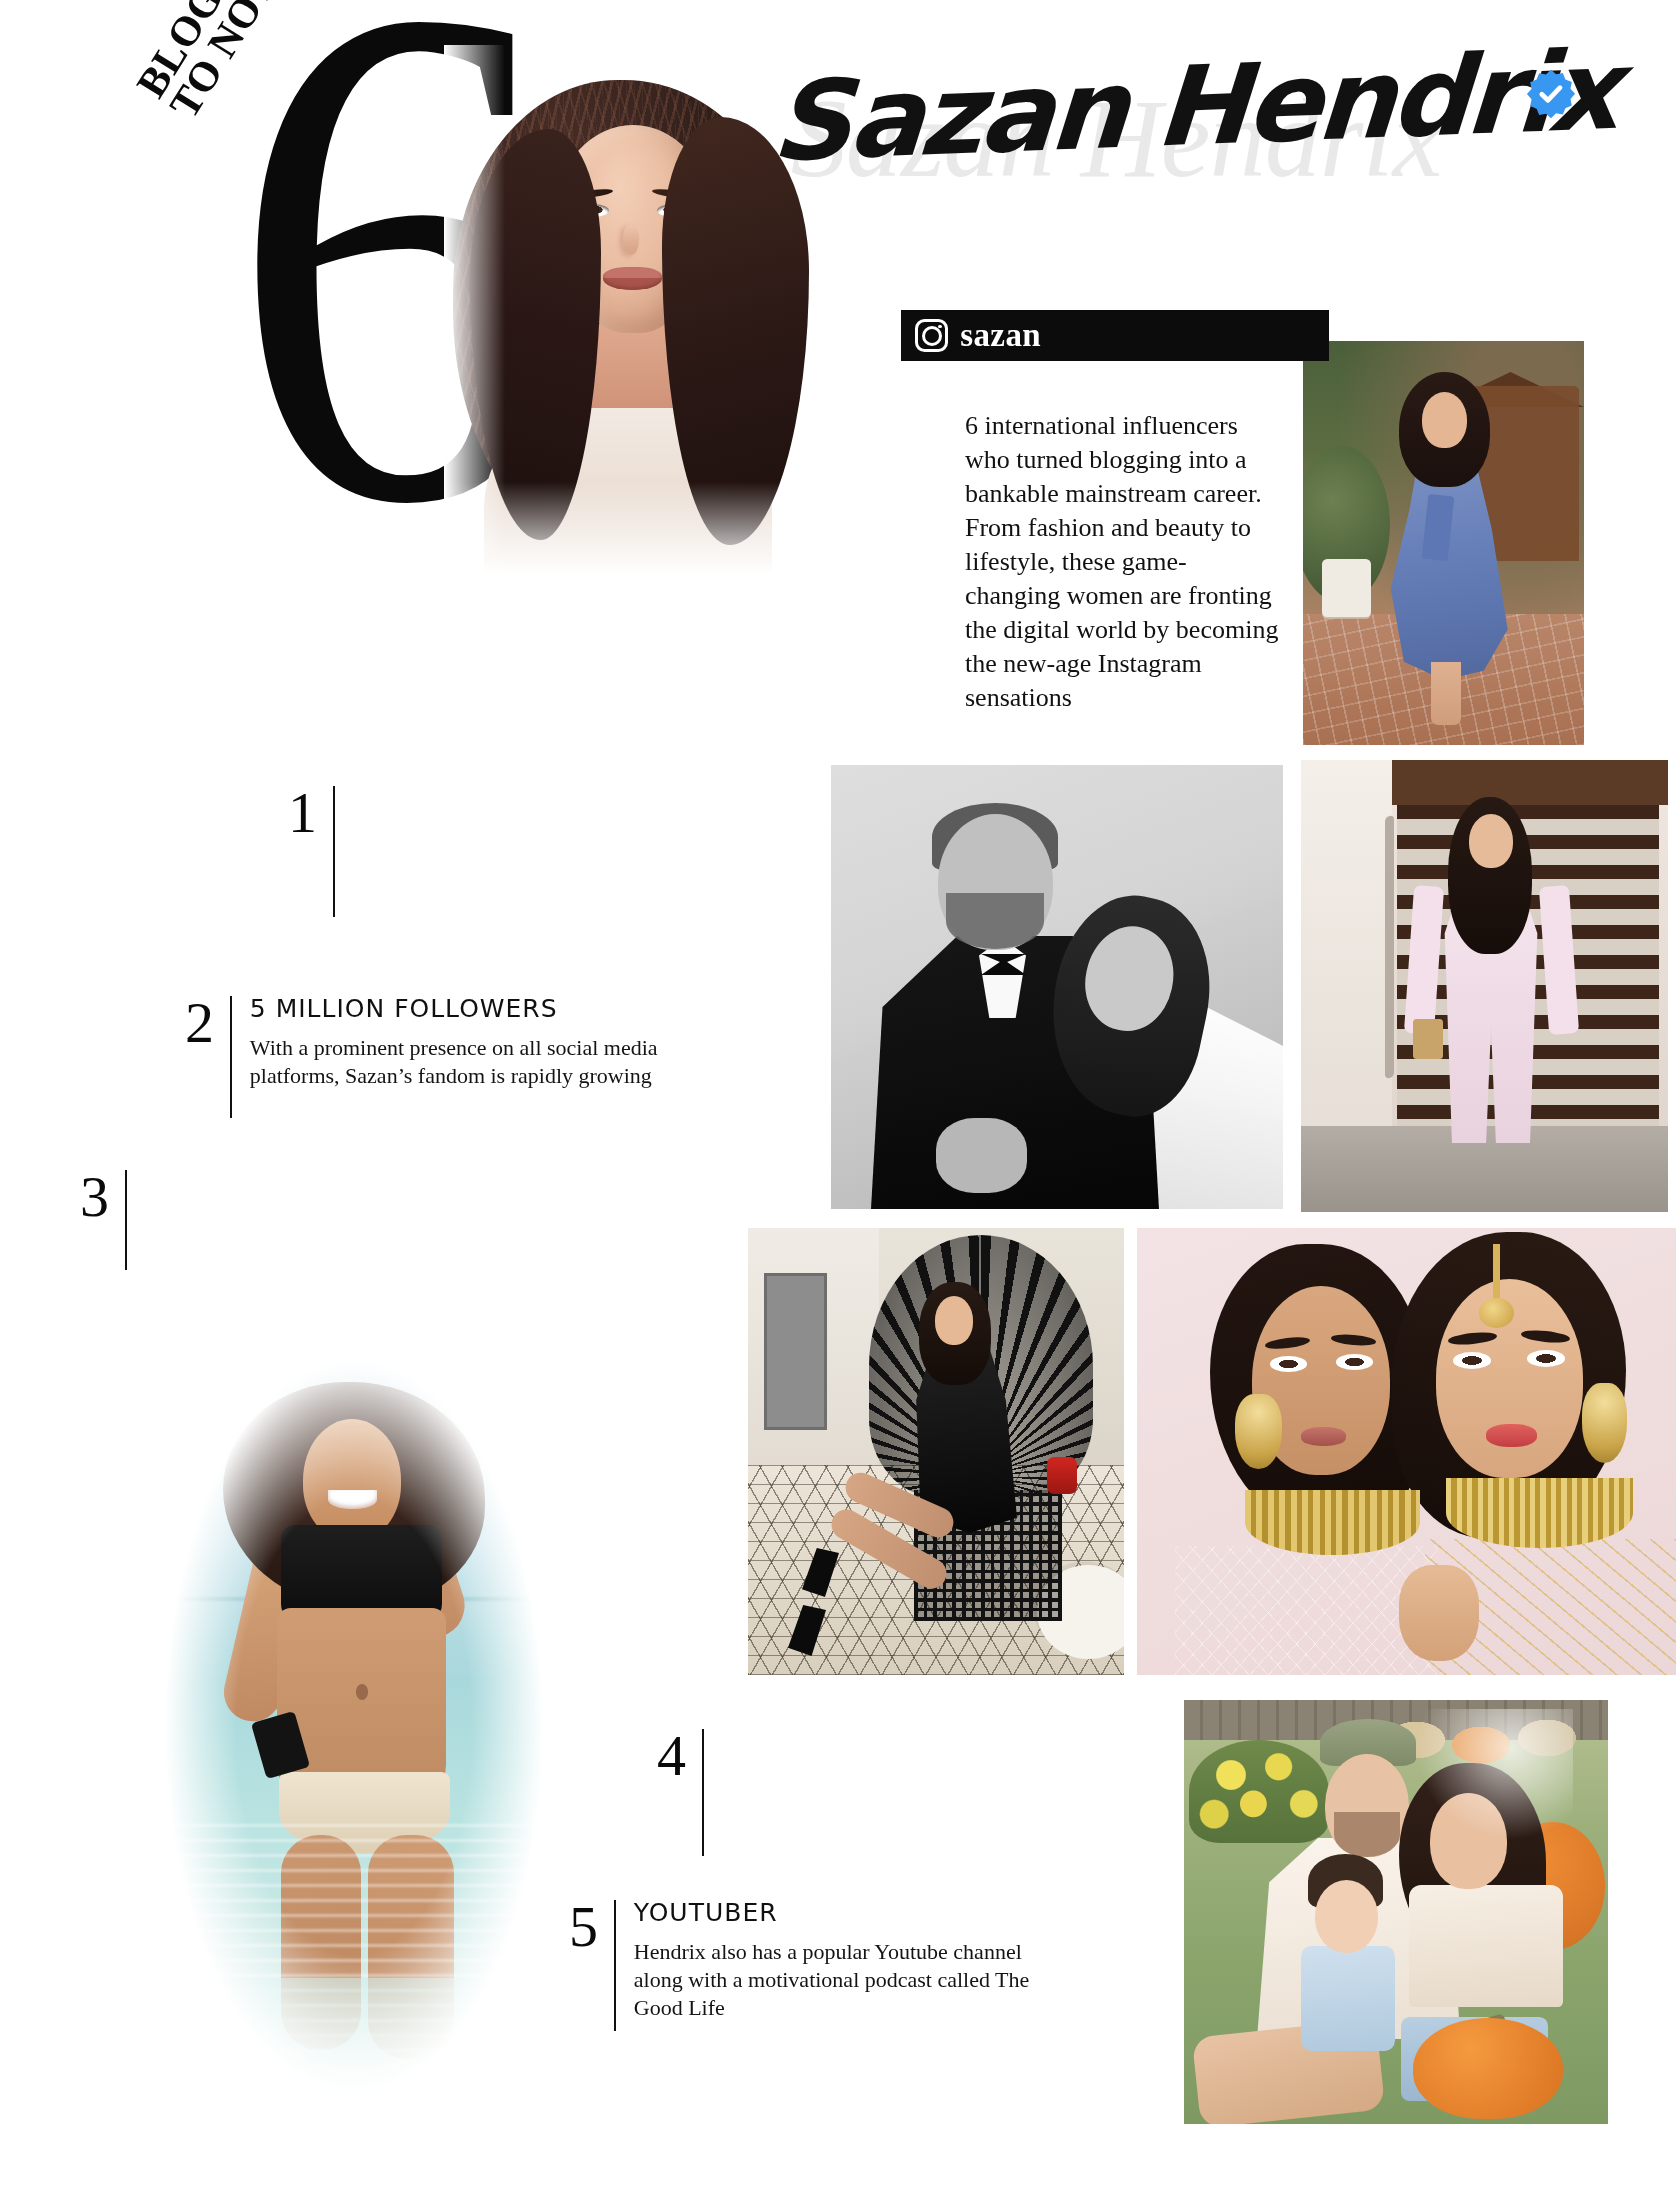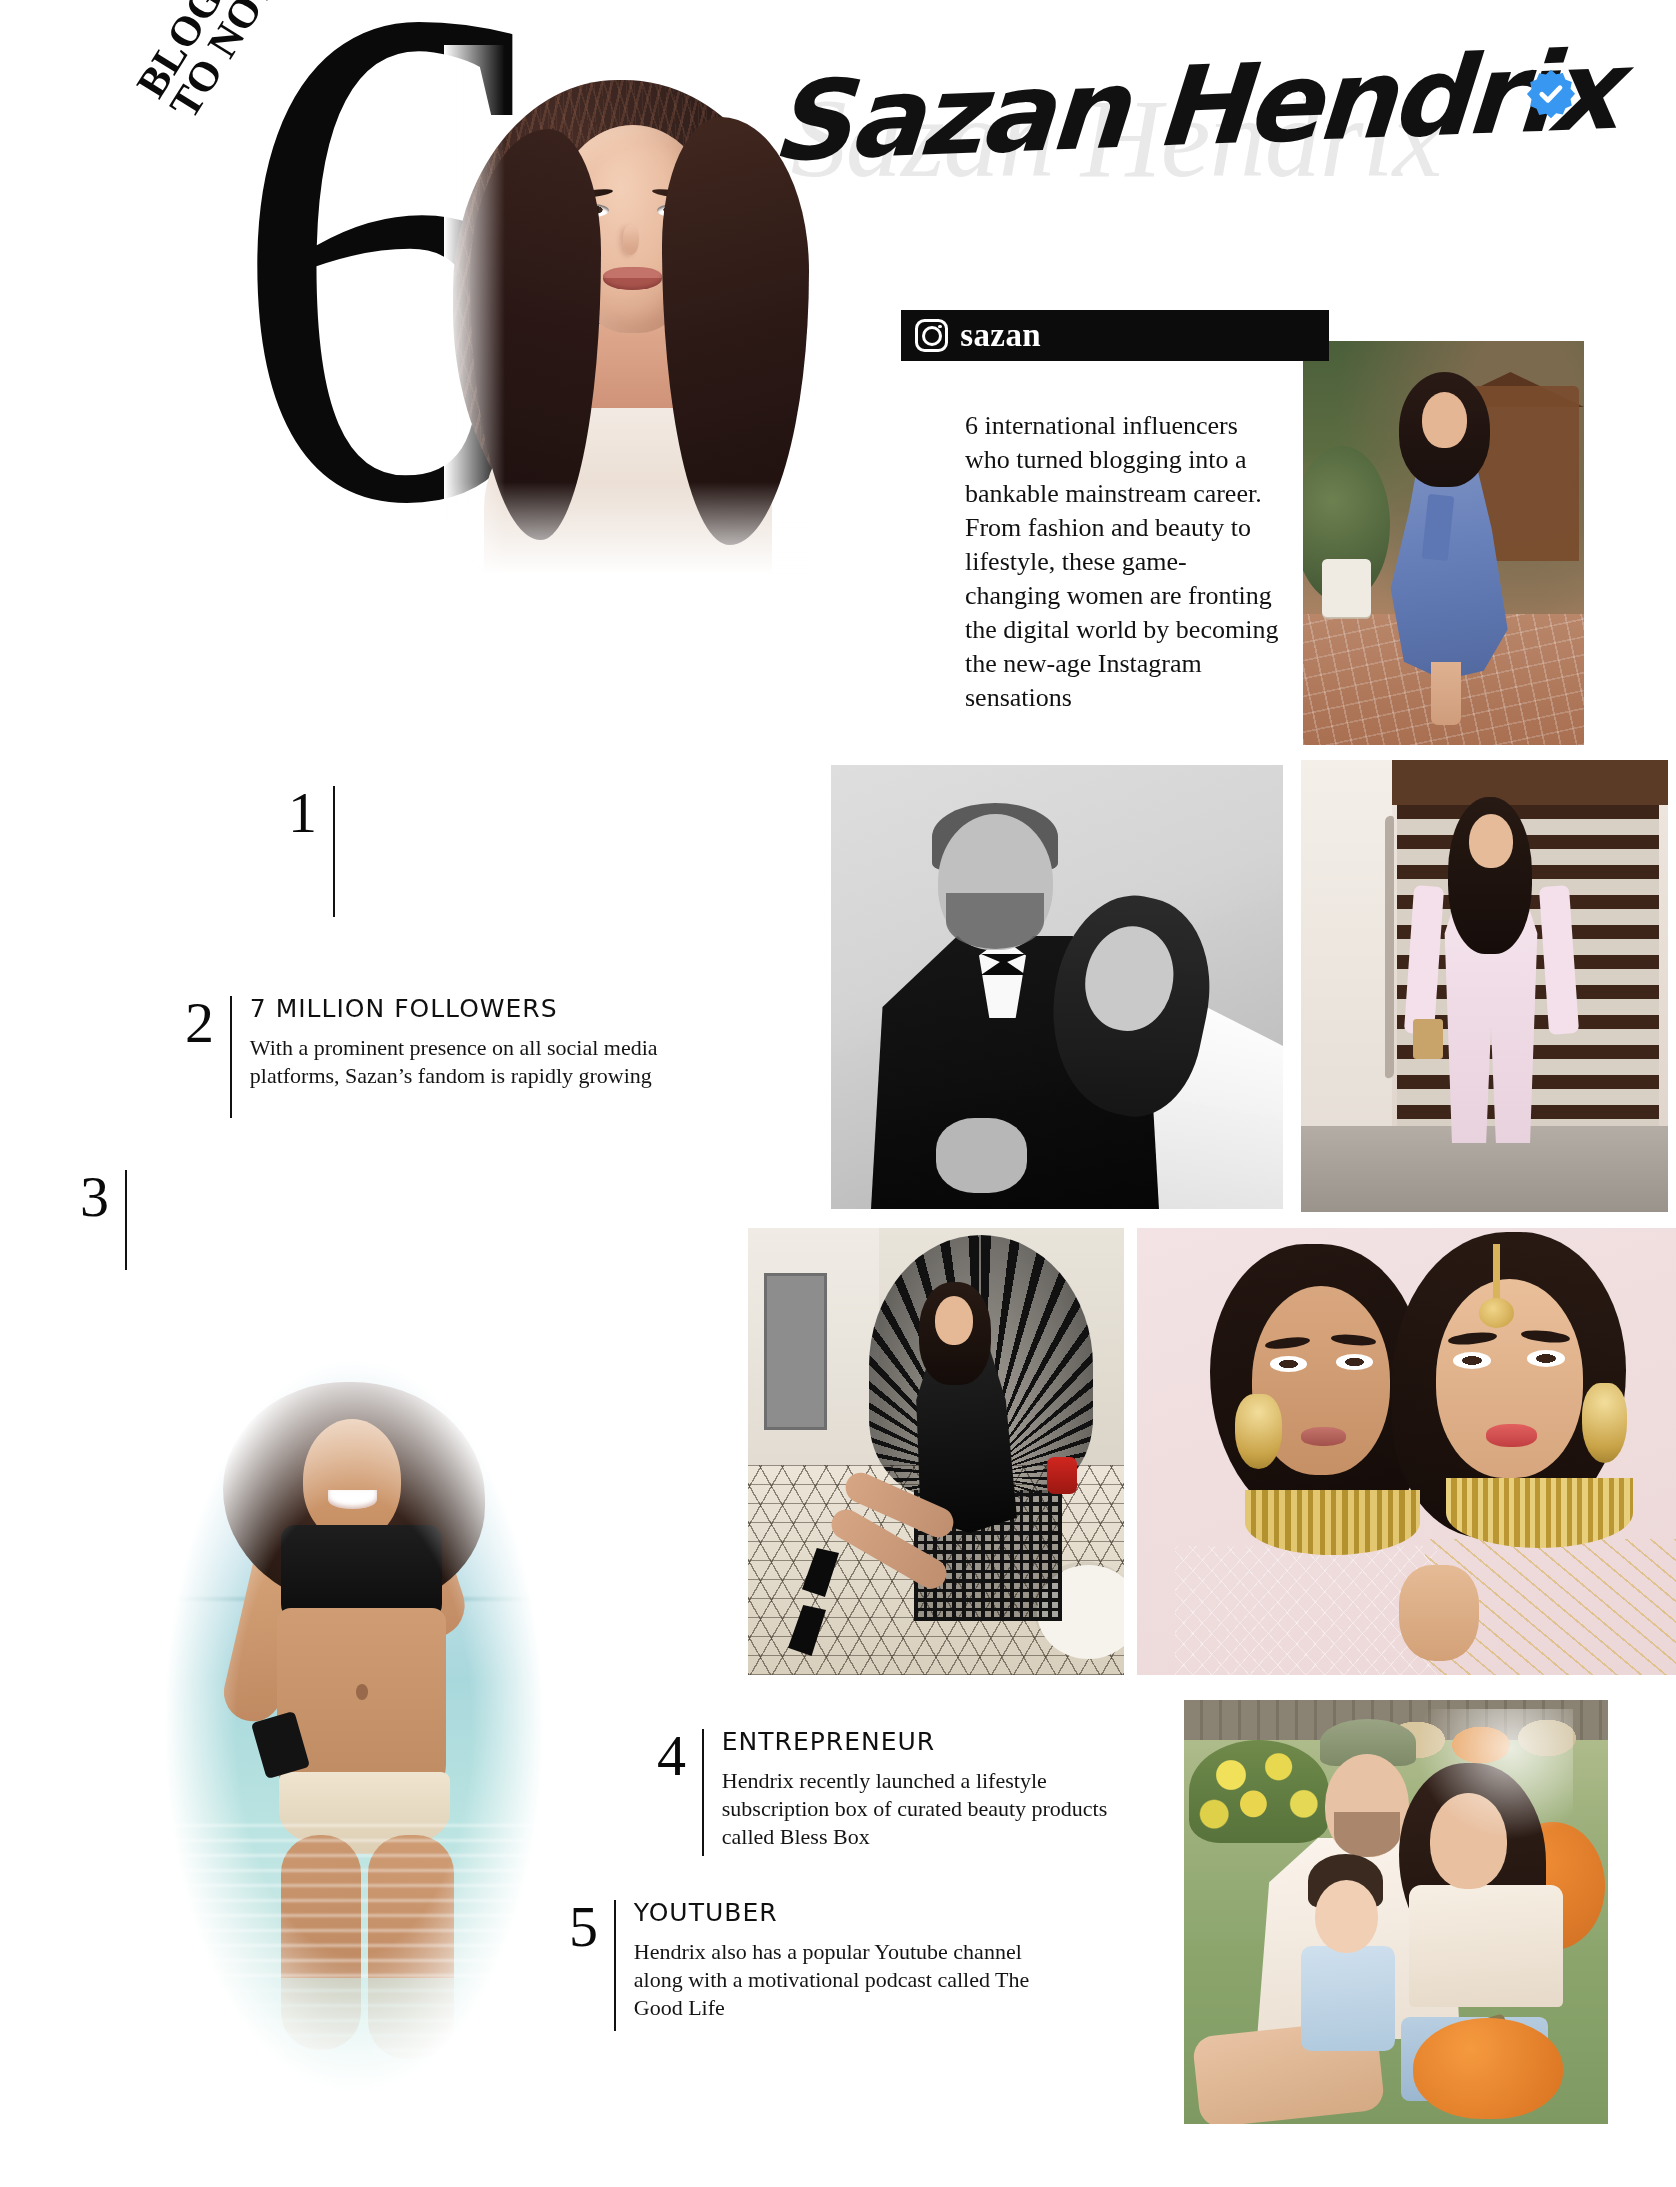--- a/index.html
+++ b/index.html
@@ -537,37 +537,33 @@
 
   <div class="item" id="item1">
     <div class="num">1</div>
     <div class="rule"></div>
   </div>
 
   <div class="item" id="item2">
     <div class="num">2</div>
     <div class="rule"></div>
     <div class="body">
-      <h3>7 MILLION FOLLOWERS</h3>
+      <h3>5 MILLION FOLLOWERS</h3>
       <p>With a prominent presence on all social media platforms, Sazan’s fandom is rapidly growing</p>
     </div>
   </div>
 
   <div class="item" id="item3">
     <div class="num">3</div>
     <div class="rule"></div>
   </div>
 
   <div class="item" id="item4">
     <div class="num">4</div>
     <div class="rule"></div>
-    <div class="body">
-      <h3>ENTREPRENEUR</h3>
-      <p>Hendrix recently launched a lifestyle subscription box of curated beauty products called Bless Box</p>
-    </div>
   </div>
 
   <div class="item" id="item5">
     <div class="num">5</div>
     <div class="rule"></div>
     <div class="body">
       <h3>YOUTUBER</h3>
       <p>Hendrix also has a popular Youtube channel along with a motivational podcast called The Good Life</p>
     </div>
   </div>

